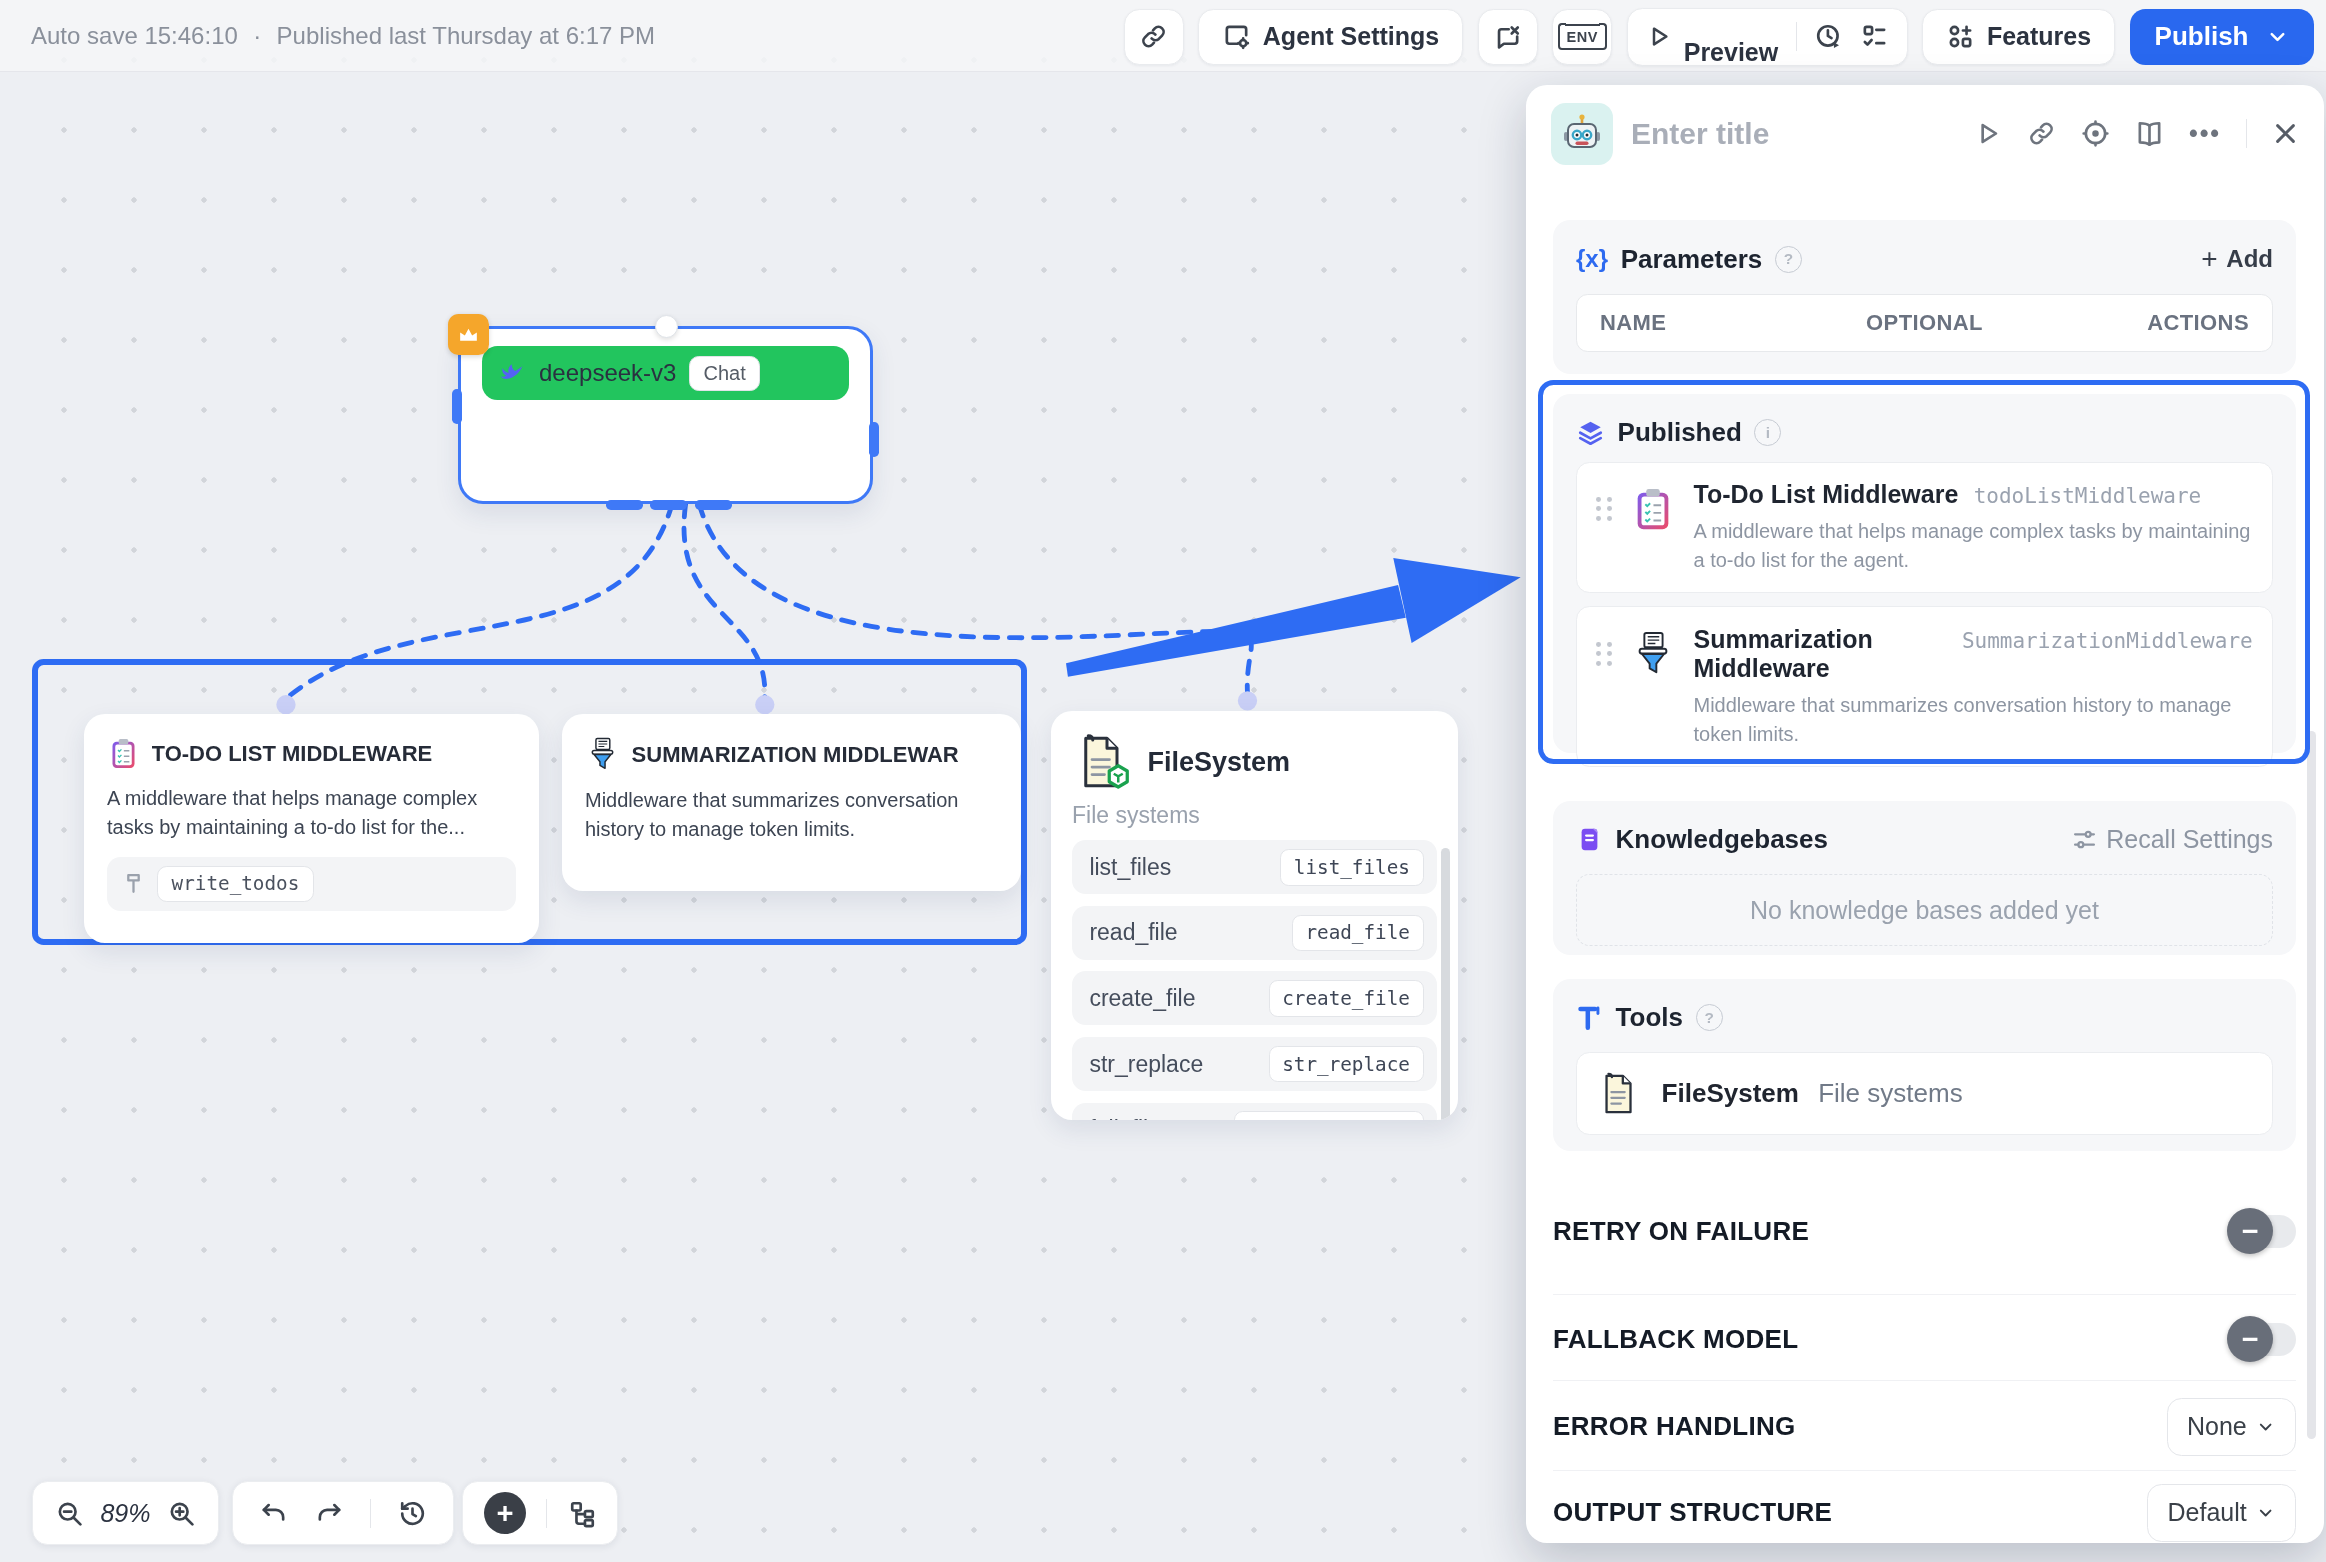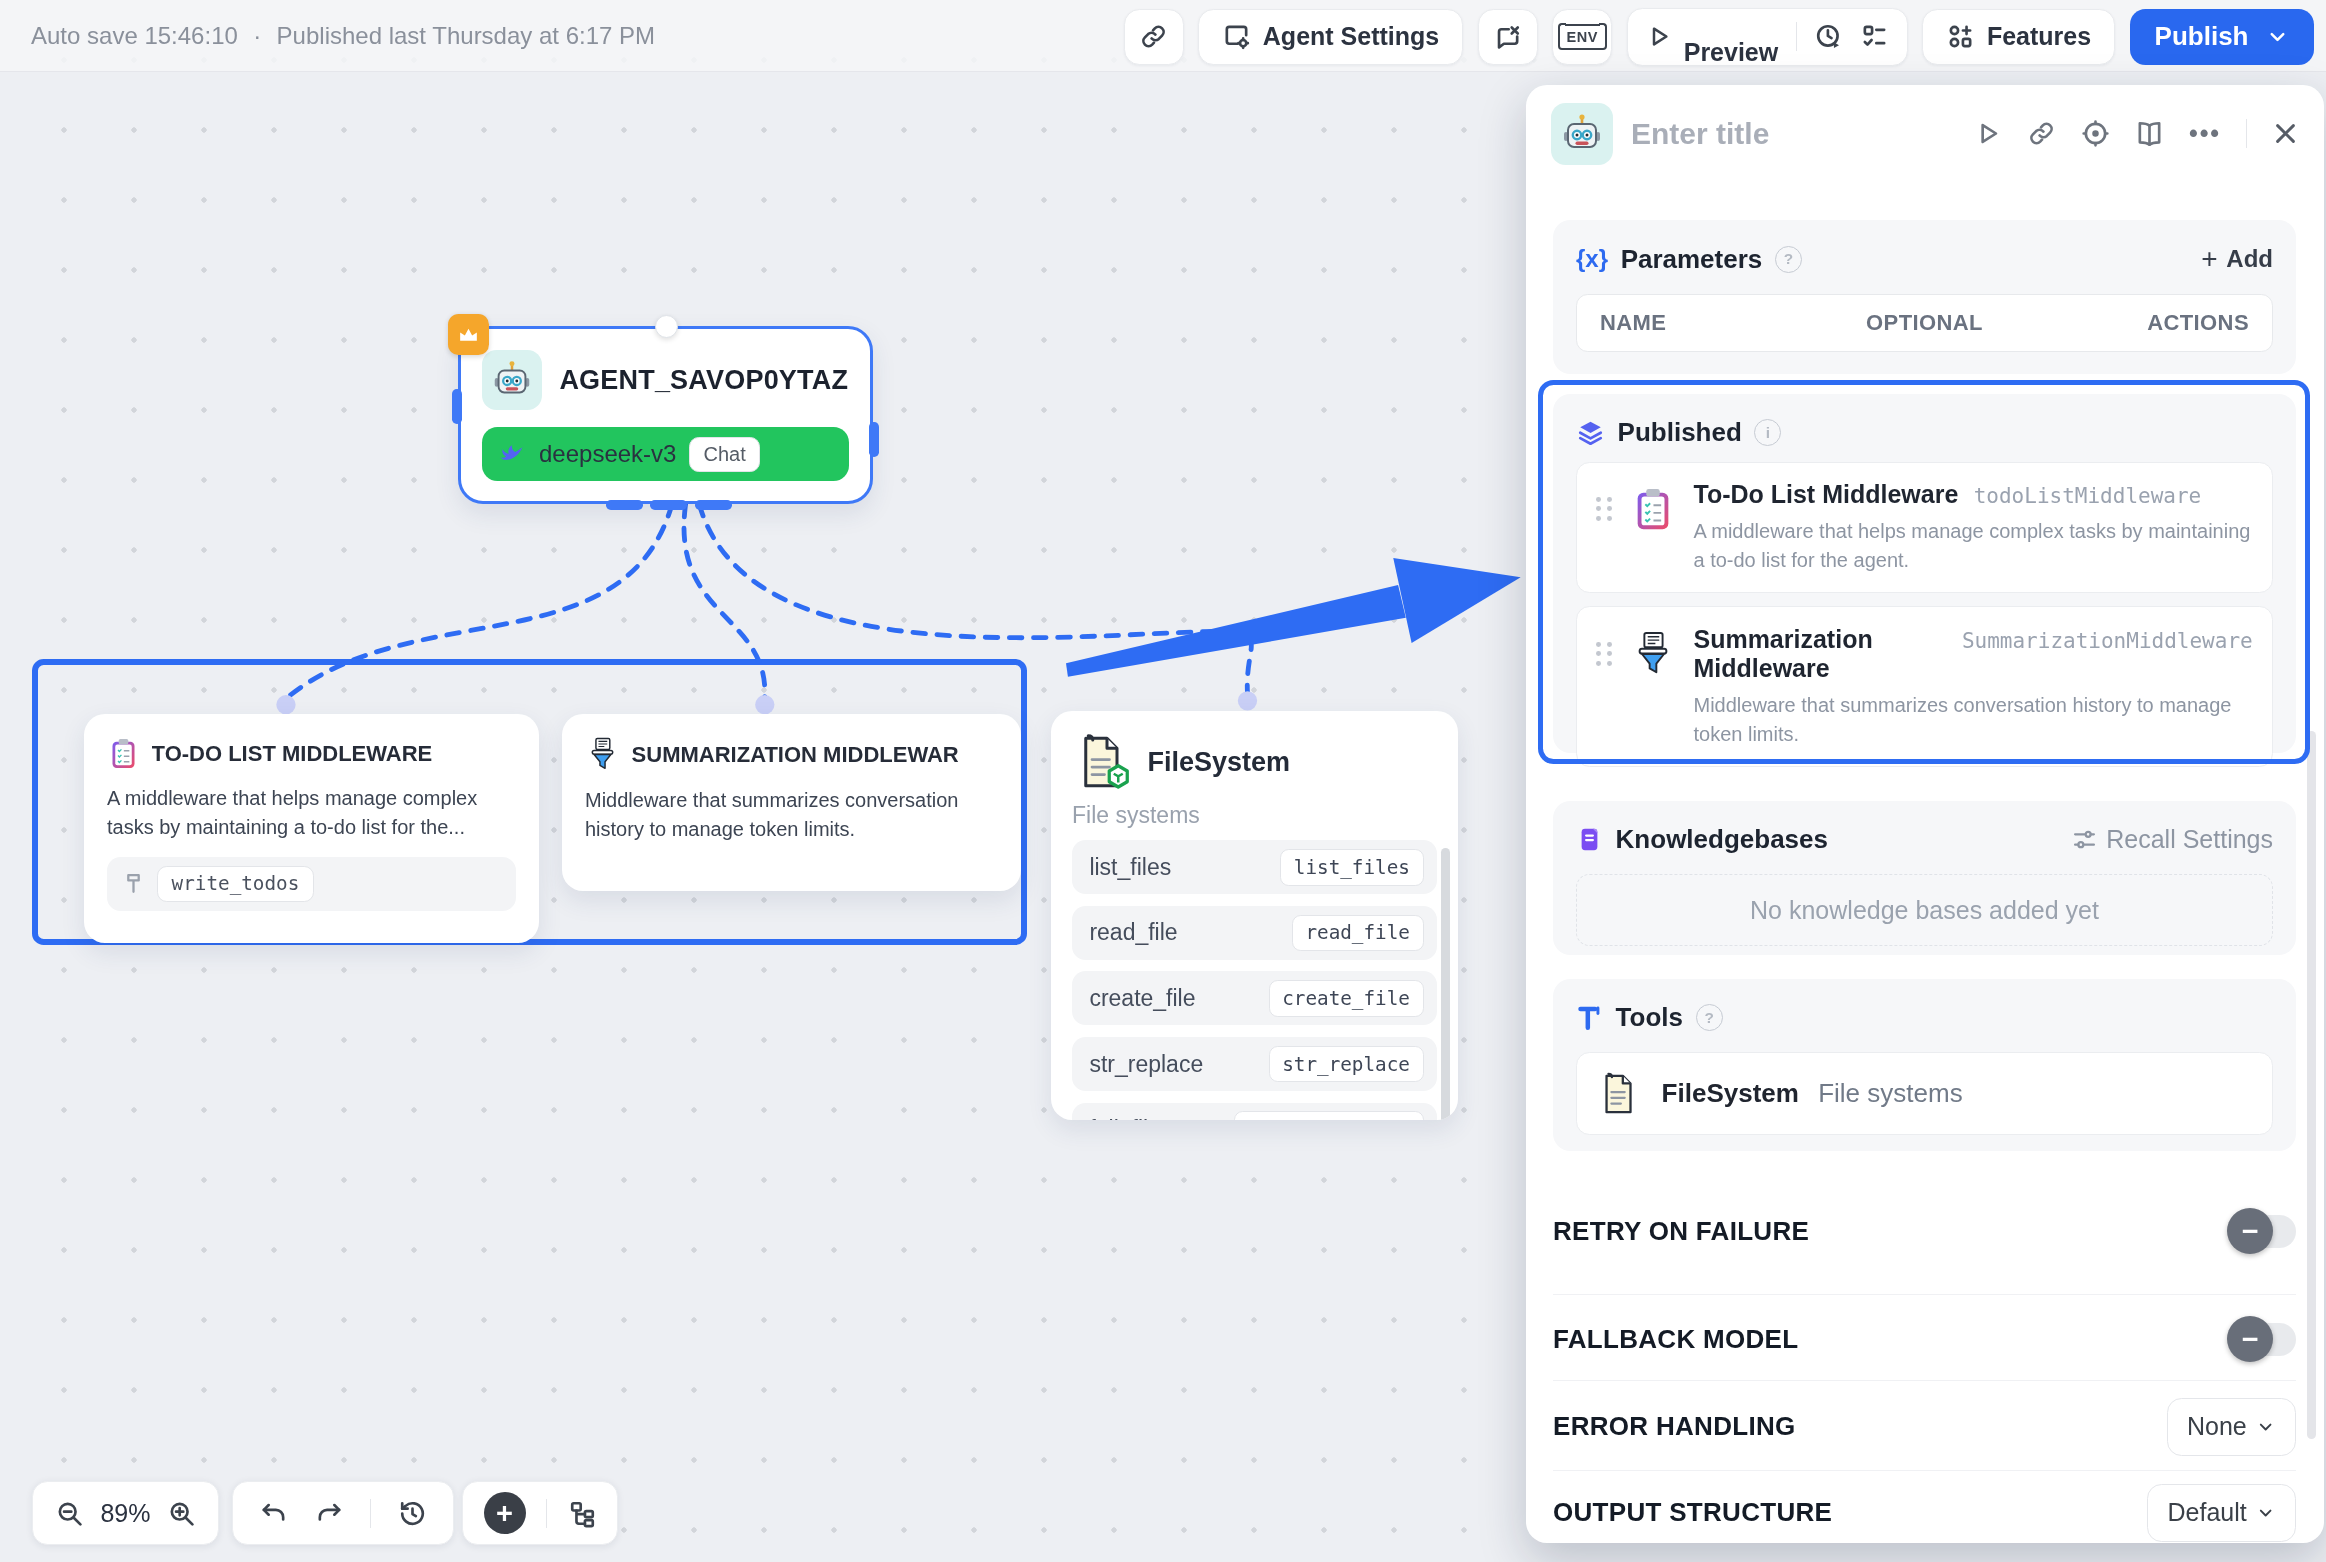--- a/index.html
+++ b/index.html
@@ -60,21 +60,21 @@
   .fs-head{display:flex;align-items:center;gap:15.4px;}
   .fs-title{font-size:27px;font-weight:700;color:#242b38;}
   .fs-sub{margin-top:9.7px;font-size:23px;color:#99a1ad;}
   .fsrow{margin-top:11.6px;height:54px;background:#f3f4f6;border-radius:13.5px;display:flex;align-items:center;justify-content:space-between;padding:0 13.5px 0 17.4px;}
   .fsrow .l{font-size:23px;color:#454d5c;}
   .fsbadge{background:#fff;border:1px solid #e3e5e9;border-radius:8.7px;padding:5.8px 12.6px;font-family:"DejaVu Sans Mono",monospace;font-size:19.3px;color:#3e4656;}
   .fsscroll{position:absolute;right:7.7px;top:137px;width:9.7px;height:280px;background:#d7dade;border-radius:4.8px;}
 
   
   .pill{position:absolute;background:#fff;border:1px solid #ebedf0;border-radius:15.4px;height:62px;display:flex;align-items:center;
-        box-shadow:0 1.9px 7.7px rgba(25,35,60,.08);z-index:20;}
+        box-shadow:0 1.9px 7.7px rgba(25,35,60,.08);z-index:20;font-style:italic;}
   .pill .ibtn{width:54px;height:54px;display:flex;align-items:center;justify-content:center;}
   .zoomlvl{font-size:25px;color:#2b3240;min-width:62px;text-align:center;}
   .pluscirc{width:42px;height:42px;border-radius:50%;background:#3a3f47;color:#fff;display:flex;align-items:center;justify-content:center;
             font-size:29px;font-weight:700;line-height:1;}
 
   
   .panel{position:absolute;left:1526px;top:85px;width:798px;height:1458px;background:#fff;border-radius:21px;
          box-shadow:0 17.4px 48px rgba(20,30,60,.22);z-index:40;}
   .p-head{display:flex;align-items:center;height:97px;padding:0 25px;}
   .p-title{margin-left:18px;font-size:30px;font-weight:700;color:#a9aeb8;flex:1;}
@@ -139,37 +139,20 @@
     <div class="tab" style="left:-8.7px;top:60px;width:9.7px;height:35px;"></div>
     <div class="tab" style="right:-8.7px;top:93px;width:9.7px;height:35px;"></div>
     <div class="tab" style="left:145px;bottom:-8.7px;width:37px;height:9.7px;"></div>
     <div class="tab" style="left:189px;bottom:-8.7px;width:37px;height:9.7px;"></div>
     <div class="tab" style="left:234px;bottom:-8.7px;width:37px;height:9.7px;"></div>
     <div class="crown">
       <svg width="25" height="25" viewBox="0 0 24 24">
         <path d="M4 18v-8l4.5 3L12 6.5 15.5 13 20 10v8z" fill="#fff"></path>
       </svg>
     </div>
-    <div class="agent-head">
-      <div class="ic-robot">
-        <svg width="46" height="46" viewBox="0 0 48 48">
-          <path d="M24 14V9" stroke="#e0a23c" stroke-width="2.6"></path>
-            <circle cx="24" cy="7" r="2.6" fill="#e8b33c"></circle>
-          <rect x="6" y="22" width="4" height="9" rx="2" fill="#8b97a3"></rect>
-            <rect x="38" y="22" width="4" height="9" rx="2" fill="#8b97a3"></rect>
-          <rect x="10" y="14" width="28" height="23" rx="6" fill="#eef3f5" stroke="#5a6672" stroke-width="2"></rect>
-          <circle cx="19" cy="25" r="4.2" fill="#fff" stroke="#3aa7c9" stroke-width="2.4"></circle>
-          <circle cx="29" cy="25" r="4.2" fill="#fff" stroke="#3aa7c9" stroke-width="2.4"></circle>
-          <circle cx="19" cy="25" r="1.5" fill="#222b33"></circle>
-            <circle cx="29" cy="25" r="1.5" fill="#222b33"></circle>
-          <rect x="17.5" y="31.5" width="13" height="3.4" rx="1.7" fill="#c9535a"></rect>
-        </svg>
-      </div>
-      <div class="agent-title">AGENT_SAVOP0YTAZ</div>
-    </div>
     <div class="modelpill">
       <svg width="29" height="29" viewBox="0 0 24 24">
         <path d="M21 6c-2.8 6.2-7.6 9.8-12.3 10.4-2.3.3-4.4-.3-5.7-1.9 1.9.5 3.4.2 4.6-.7C4.9 12.6 4 10.3 4.6 7.6c1.2 2.1 2.9 3.4 5 3.9C9 8.6 9.8 6 12.3 4.3c-.3 2.5.7 4.4 2.8 5.6C16.9 8.9 18.9 7.6 21 6z" fill="#5463f2"></path>
       </svg>
       <span class="modelname">deepseek-v3</span>
       <span class="chatbadge">Chat</span>
     </div>
   </div>
 
   <div class="node mcard todo">

